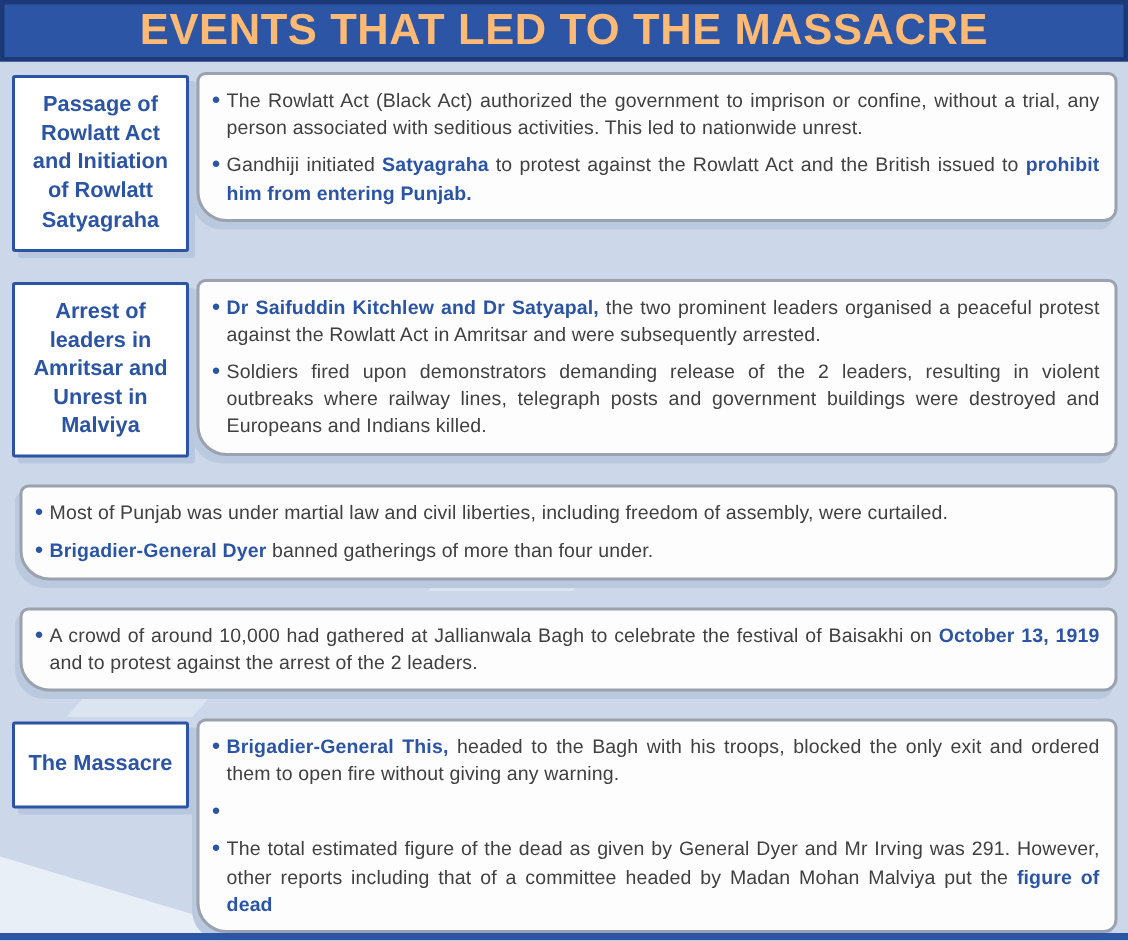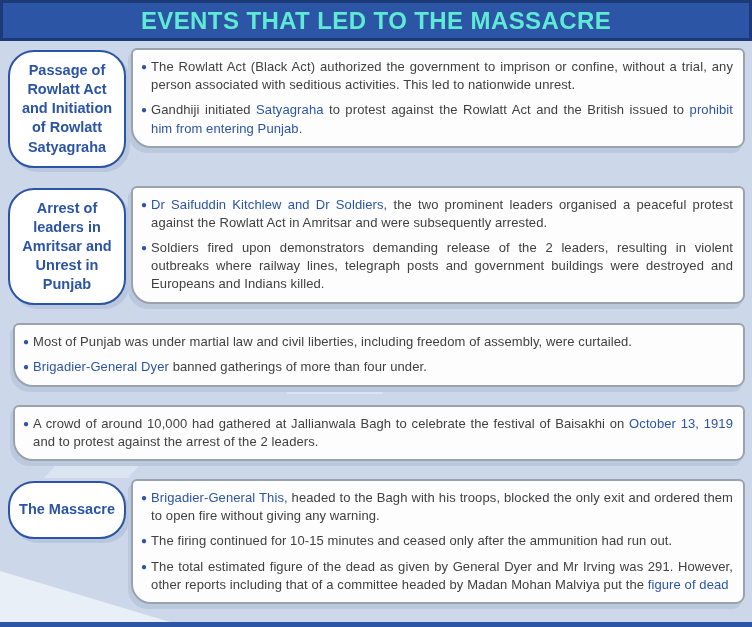--- a/index.html
+++ b/index.html
@@ -14,51 +14,51 @@
     clip-path:polygon(0 12%,100% 100%,0 100%);}
   .deco-mid{left:296px;top:371px;width:96px;height:23px;background:#dbe4f1;transform:skewX(-42deg);}
   .deco-left{left:54px;top:456px;width:84px;height:22px;background:#dbe4f1;transform:skewX(-42deg);}
 
   .title-bar{
     position:relative;z-index:2;height:41px;box-sizing:border-box;
     background:#2d55a6;border:3px solid #1c3a78;
     display:flex;align-items:center;justify-content:center;
   }
   .title-bar h1{
-    margin:16px;color:#5eead4;font-size:24px;font-weight:bold;letter-spacing:0.4px;
+    margin:16px;color:#fdba74;font-size:29px;font-weight:bold;letter-spacing:0.4px;
   }
 
   .sections{
     position:relative;z-index:1;
     padding:7px 7px 0 8px;
     display:flex;flex-direction:column;gap:18px;
   }
   .row{display:flex;align-items:flex-start;}
   .label-box{
     width:118px;min-width:118px;box-sizing:border-box;min-height:58px;
-    background:#ffffff;border:2.5px solid #2b55a4;border-radius:26px;
+    background:#ffffff;border:2.5px solid #2b55a4;border-radius:2px;
     margin-top:2px;padding:9px 4px;
     display:flex;align-items:center;justify-content:center;text-align:center;
     color:#2b55a4;font-weight:bold;font-size:14.5px;line-height:1.32;
     box-shadow:4px 4px 0 #b8c7dd;
   }
   .content-box{
     flex:1;margin-left:5px;box-sizing:border-box;
     background:#fdfdfe;border:2px solid #9aa2ad;border-radius:6px 6px 9px 20px;
     padding:8px 10px 8px 8px;
     box-shadow:-3px 5px 0 #bac9de;
     display:flex;flex-direction:column;gap:7px;
   }
   .bullet{display:flex;}
   .dot{color:#2b55a4;font-size:10px;line-height:18px;margin-right:4px;flex:none;}
   .bullet-text{
     margin:0;font-size:13px;line-height:1.4;color:#404040;
     text-align:justify;letter-spacing:0.1px;
   }
-  .hl{color:#2b55a4;font-weight:normal;}
+  .hl{color:#2b55a4;font-weight:bold;}
 
   .bottom-bar{position:absolute;left:0;bottom:0;width:752px;height:5px;background:#2d55a6;z-index:2;}
 </style>
 </head>
 <body>
 
 <div class="page">
   <div class="deco deco-bottom-left"></div>
   <div class="deco deco-mid"></div>
   <div class="deco deco-left"></div>
@@ -78,26 +78,26 @@
             <p class="bullet-text"><span>The Rowlatt Act (Black Act) authorized the government to imprison or confine, without a trial, any person associated with seditious activities. This led to nationwide unrest.</span></p>
           </div>
           <div class="bullet">
             <span class="dot">●</span>
             <p class="bullet-text"><span>Gandhiji initiated </span><span class="hl">Satyagraha</span><span> to protest against the Rowlatt Act and the British issued to </span><span class="hl">prohibit him from entering Punjab.</span></p>
           </div>
         </div>
       </section>
       <section class="row">
         <div class="label-box">
-          <span class="label-text">Arrest of leaders in Amritsar and Unrest in Punjab</span>
+          <span class="label-text">Arrest of leaders in Amritsar and Unrest in Malviya</span>
         </div>
         <div class="content-box">
           <div class="bullet">
             <span class="dot">●</span>
-            <p class="bullet-text"><span class="hl">Dr Saifuddin Kitchlew and Dr Soldiers,</span><span> the two prominent leaders organised a peaceful protest against the Rowlatt Act in Amritsar and were subsequently arrested.</span></p>
+            <p class="bullet-text"><span class="hl">Dr Saifuddin Kitchlew and Dr Satyapal,</span><span> the two prominent leaders organised a peaceful protest against the Rowlatt Act in Amritsar and were subsequently arrested.</span></p>
           </div>
           <div class="bullet">
             <span class="dot">●</span>
             <p class="bullet-text"><span>Soldiers fired upon demonstrators demanding release of the 2 leaders, resulting in violent outbreaks where railway lines, telegraph posts and government buildings were destroyed and Europeans and Indians killed.</span></p>
           </div>
         </div>
       </section>
       <section class="row">
         <div class="content-box">
           <div class="bullet">
@@ -122,21 +122,20 @@
         <div class="label-box">
           <span class="label-text">The Massacre</span>
         </div>
         <div class="content-box">
           <div class="bullet">
             <span class="dot">●</span>
             <p class="bullet-text"><span class="hl">Brigadier-General This,</span><span> headed to the Bagh with his troops, blocked the only exit and ordered them to open fire without giving any warning.</span></p>
           </div>
           <div class="bullet">
             <span class="dot">●</span>
-            <p class="bullet-text"><span>The firing continued for 10-15 minutes and ceased only after the ammunition had run out.</span></p>
           </div>
           <div class="bullet">
             <span class="dot">●</span>
             <p class="bullet-text"><span>The total estimated figure of the dead as given by General Dyer and Mr Irving was 291. However, other reports including that of a committee headed by Madan Mohan Malviya put the </span><span class="hl">figure of dead</span></p>
           </div>
         </div>
       </section>
     </main>
 
   <div class="bottom-bar"></div>

